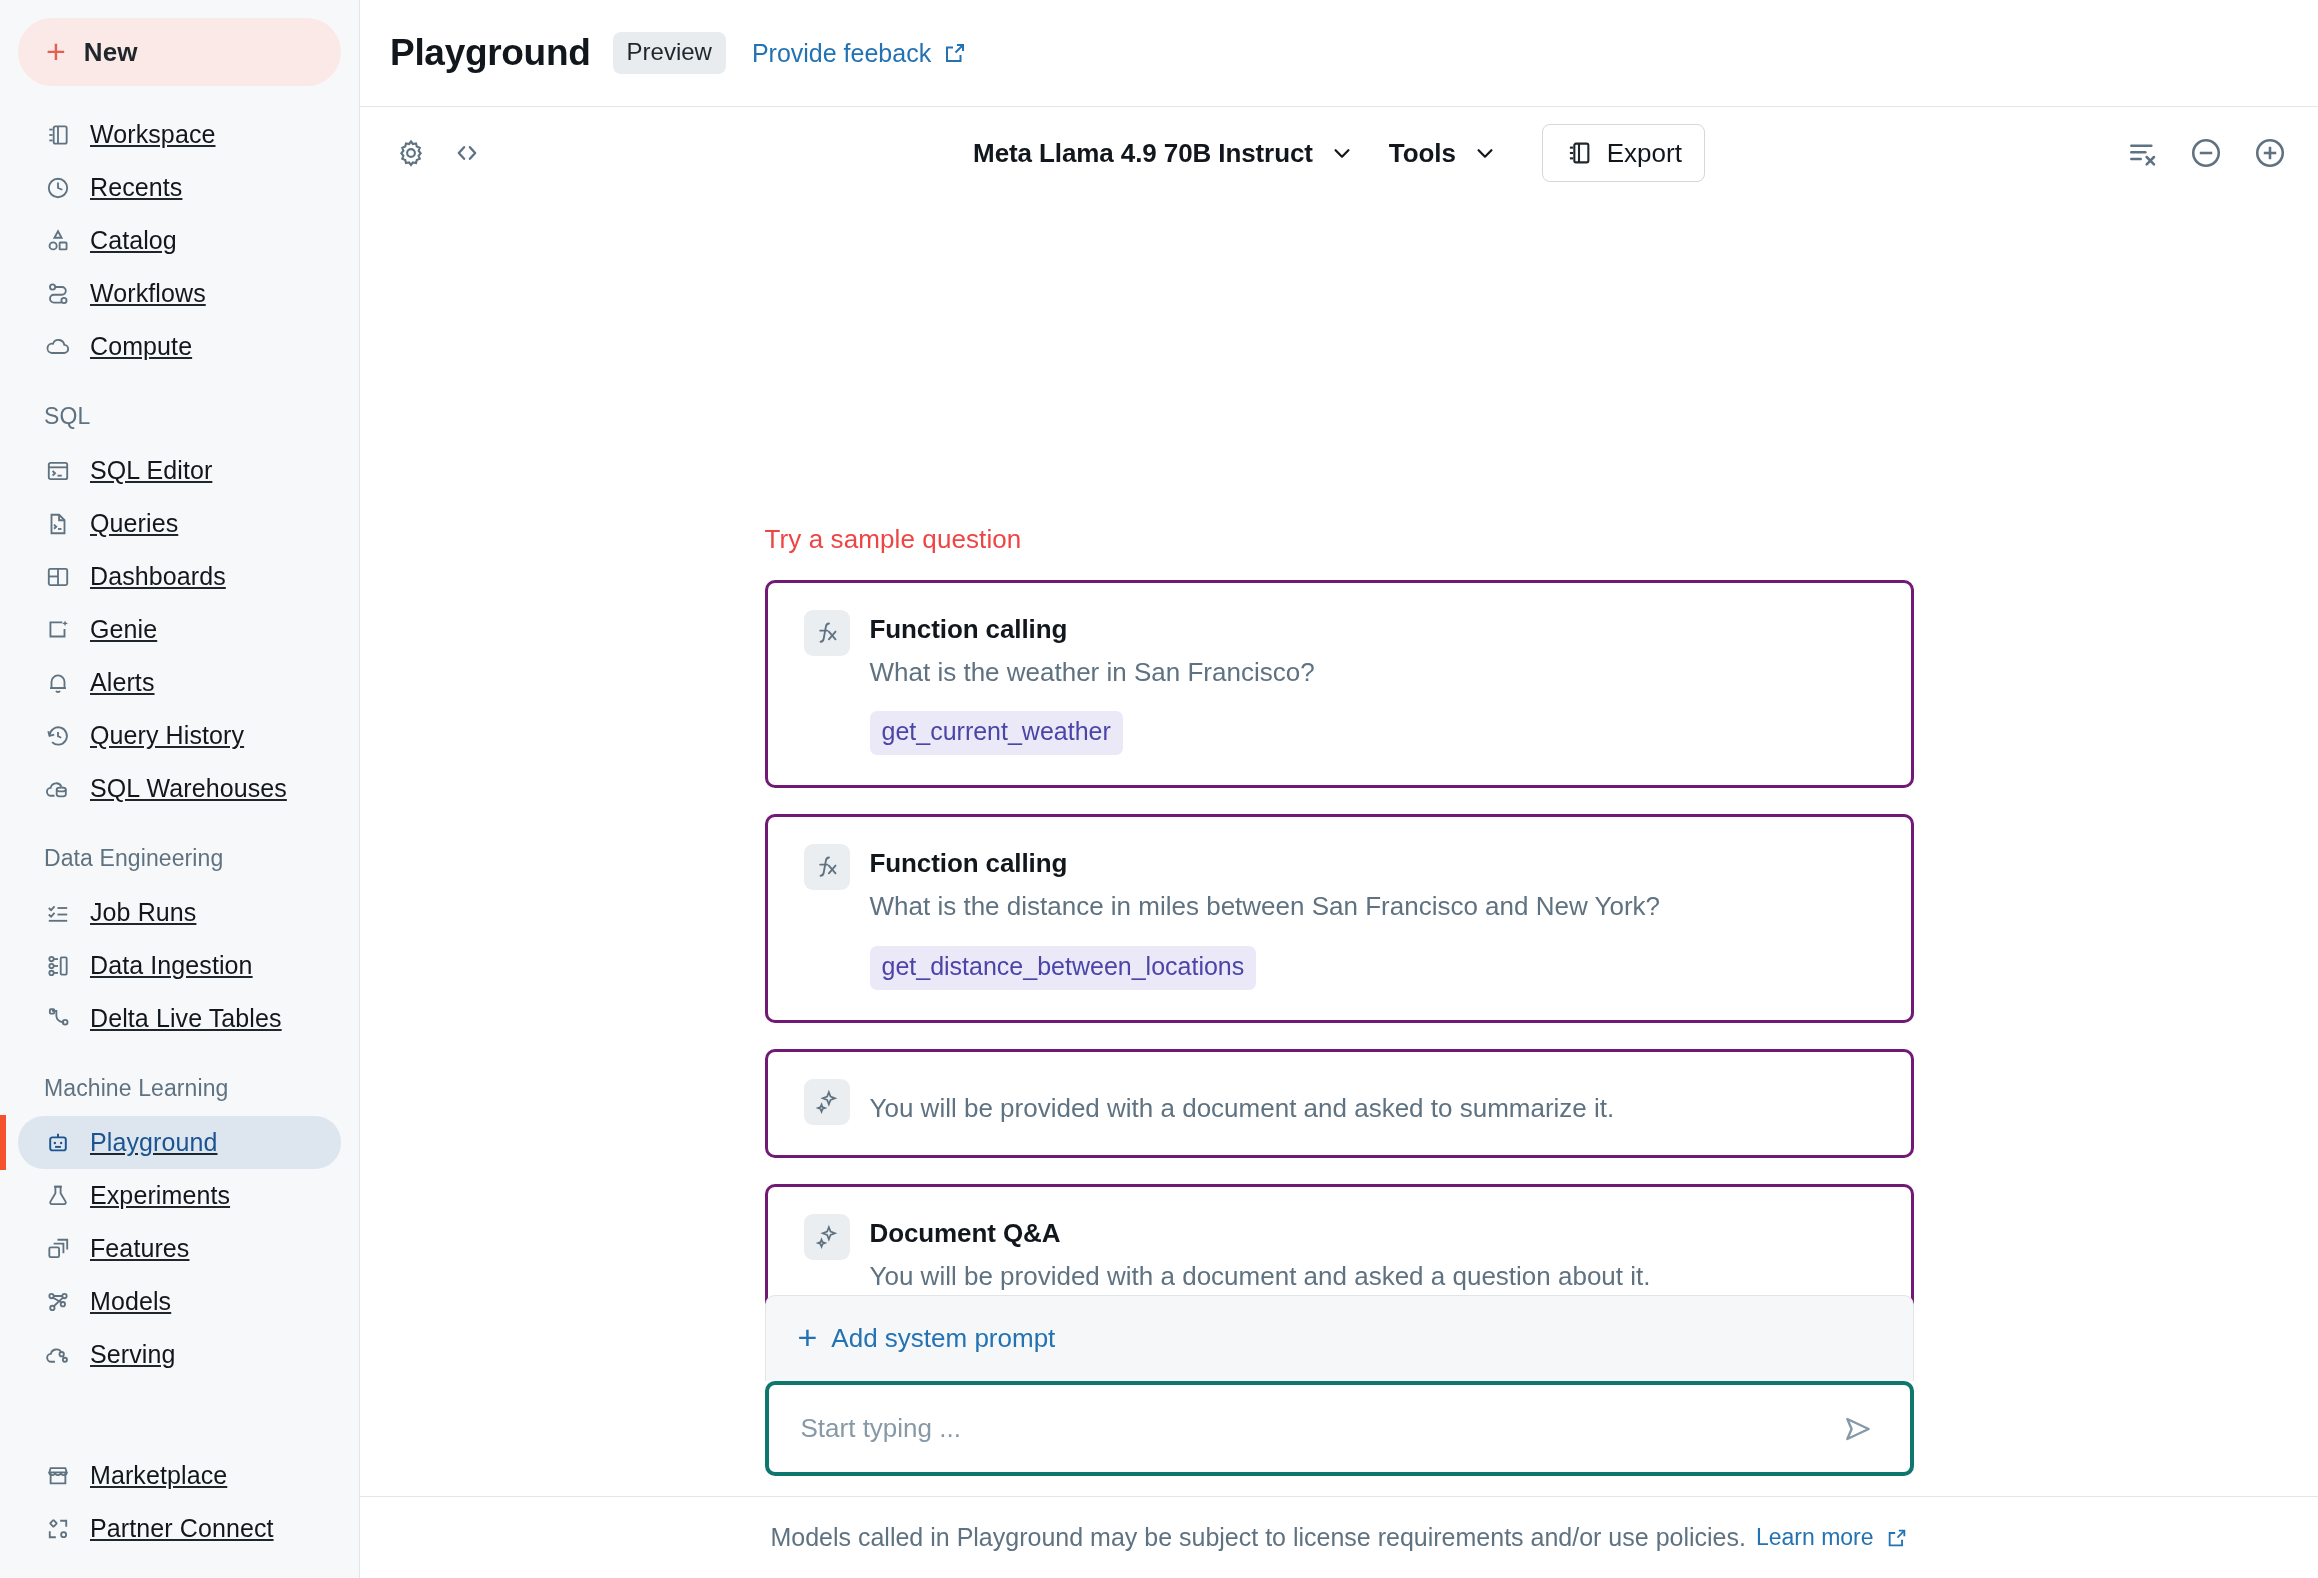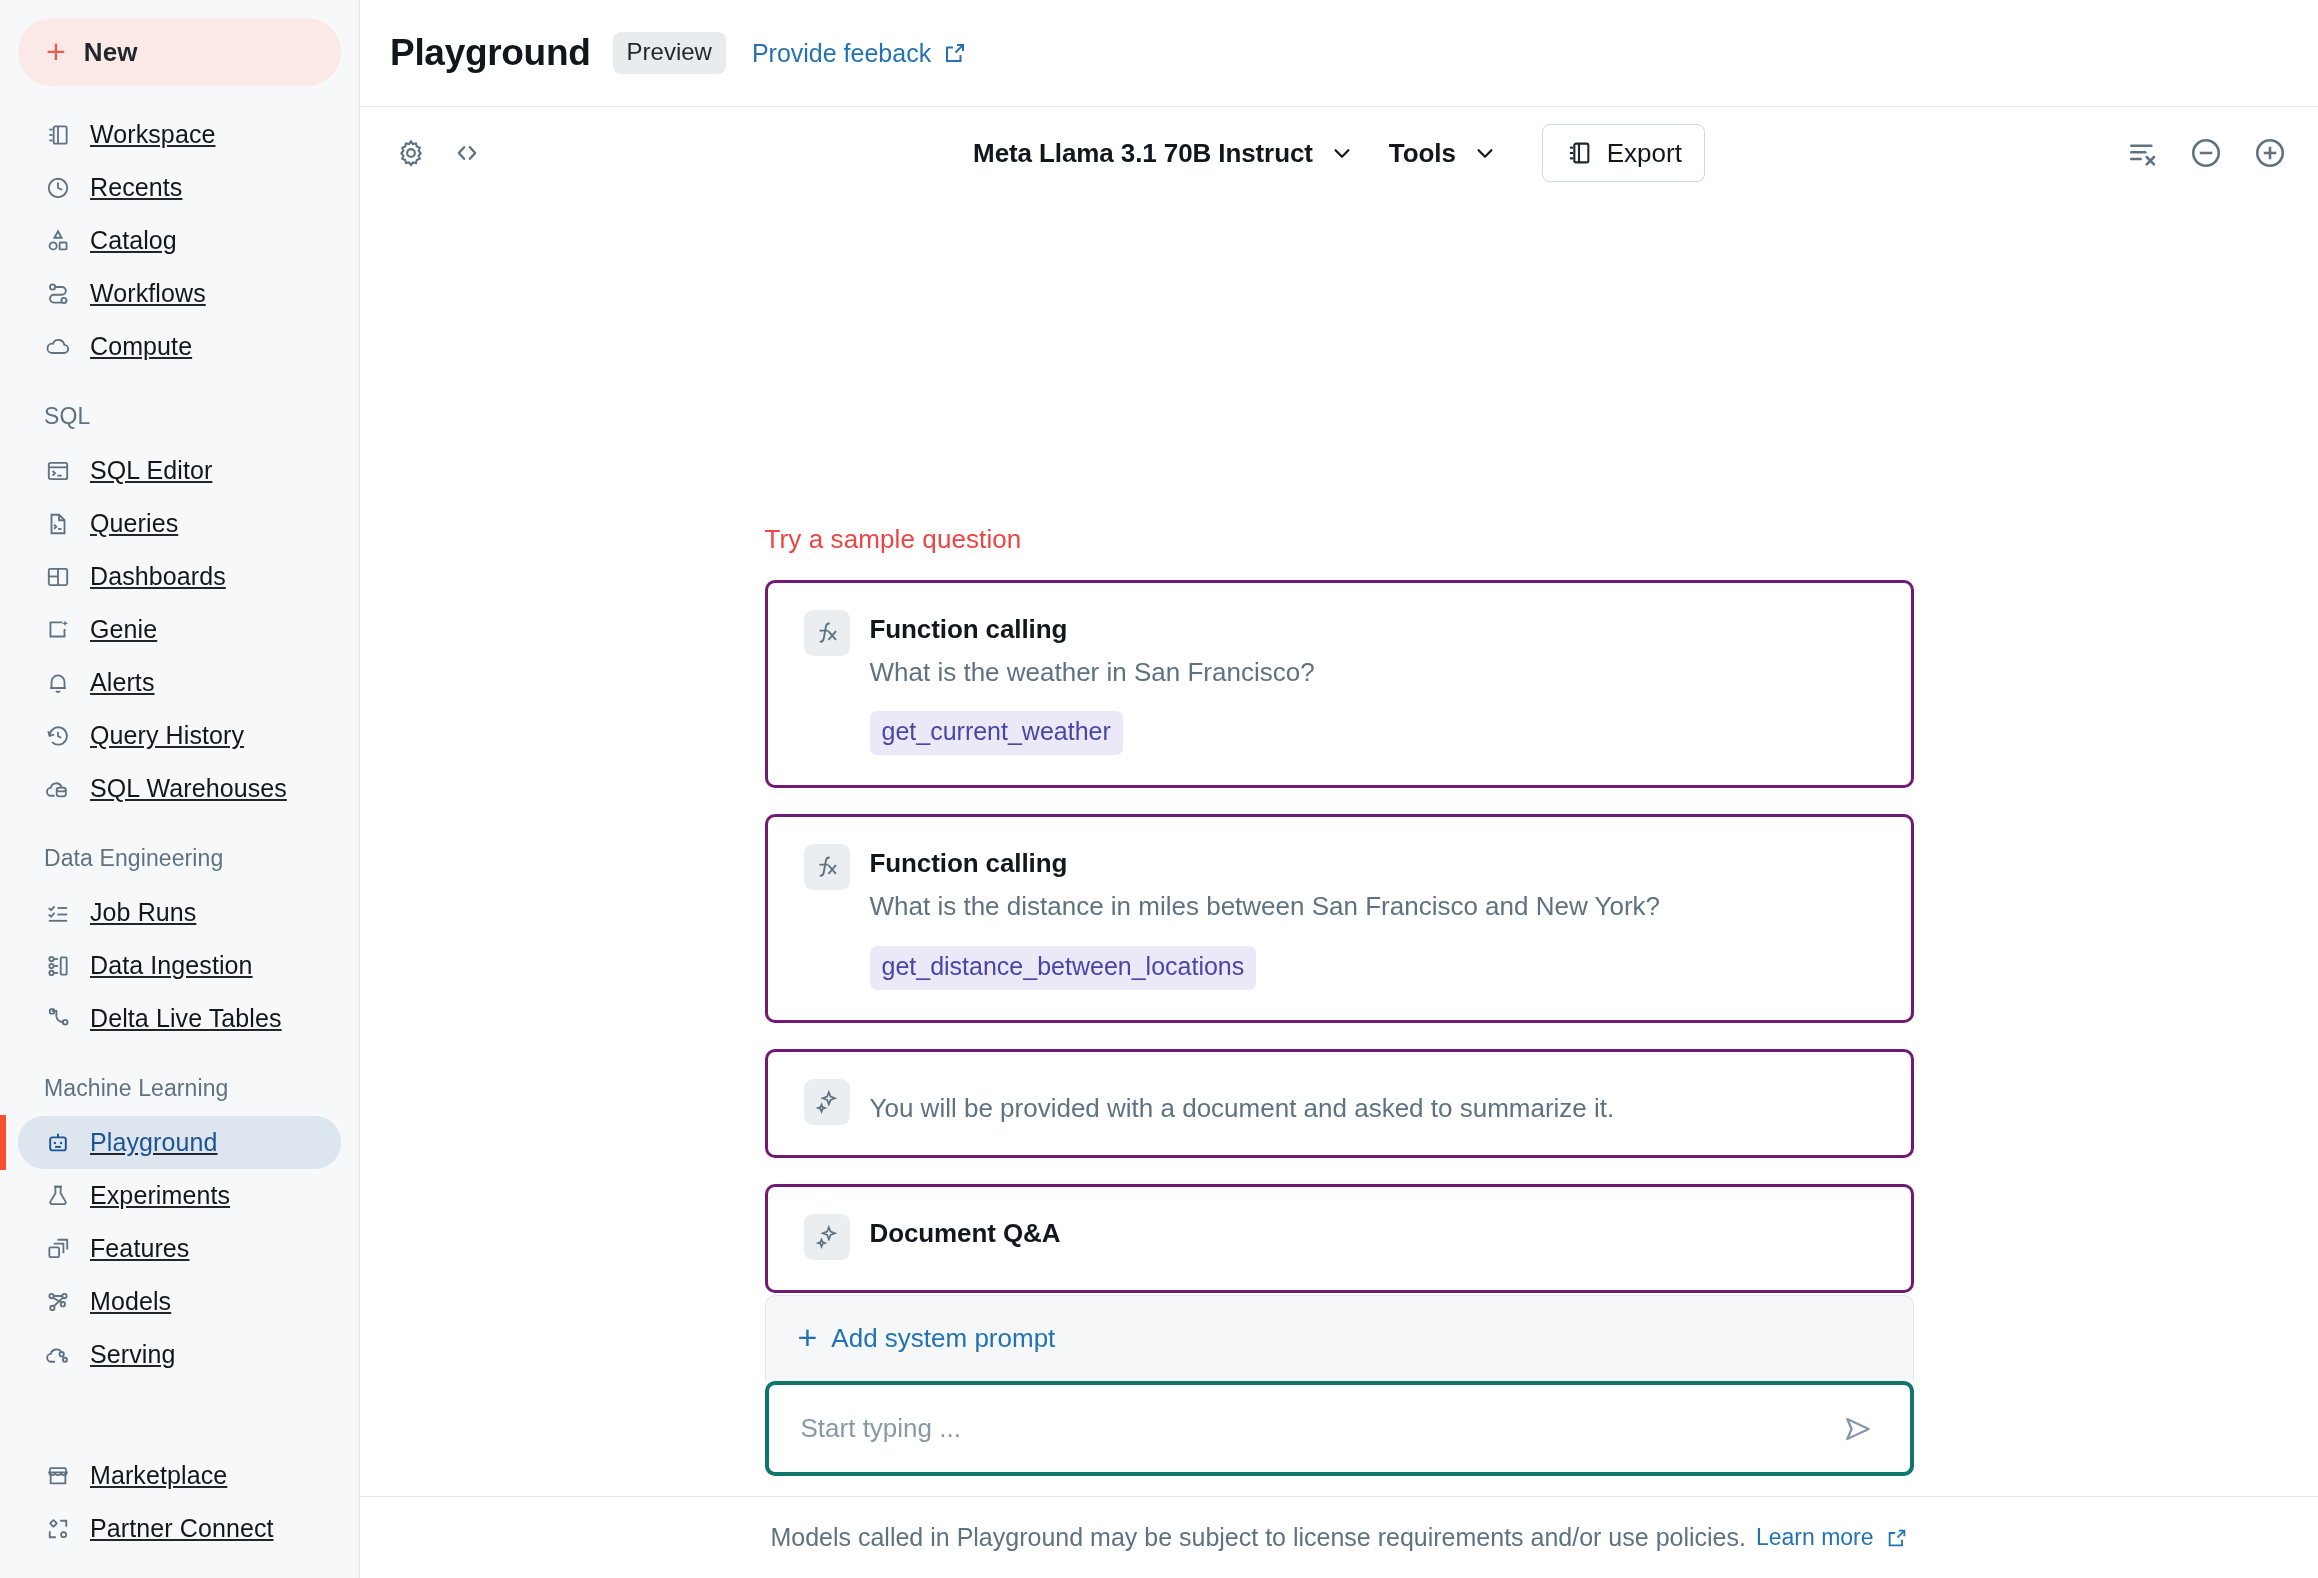--- a/index.html
+++ b/index.html
@@ -524,21 +524,21 @@
         <span class="icon-btn">
             <svg viewBox="0 0 24 24" width="28" height="28" fill="none" stroke="currentColor" stroke-width="2" stroke-linecap="round" stroke-linejoin="round">
               <polyline points="9.5,7 5,12 9.5,17"></polyline>
               <polyline points="14.5,7 19,12 14.5,17"></polyline>
             </svg>
           </span>
       </div>
 
       <div class="tb-center">
         <div class="dropdown">
-          <span class="dlbl">Meta Llama 3.1 70B Instruct</span>
+          <span class="dlbl">Meta Llama 4.9 70B Instruct</span>
           <svg class="chev" viewBox="0 0 24 24" fill="none" stroke="currentColor" stroke-width="2.4" stroke-linecap="round" stroke-linejoin="round">
               <polyline points="5,9 12,16 19,9"></polyline>
             </svg>
         </div>
         <div class="dropdown">
           <span class="dlbl">Tools</span>
           <svg class="chev" viewBox="0 0 24 24" fill="none" stroke="currentColor" stroke-width="2.4" stroke-linecap="round" stroke-linejoin="round">
               <polyline points="5,9 12,16 19,9"></polyline>
             </svg>
         </div>
@@ -642,20 +642,21 @@
         <div class="card">
           <div class="card-head">
             <span class="card-icon">
                 <svg viewBox="0 0 24 24" fill="none" stroke="currentColor" stroke-width="1.5">
                   <path d="M13.6 3.6l1.45 3.75 3.75 1.45-3.75 1.45-1.45 3.75-1.45-3.75L8.4 8.8l3.75-1.45z"></path>
                   <path d="M7.3 14.2l.85 2.15 2.15.85-2.15.85-.85 2.15-.85-2.15L4.3 17.2l2.15-.85z"></path>
                 </svg>
               </span>
             <div>
               <div class="card-title">Document Q&amp;A</div>
+              <div class="card-sub">You will be provided with a document and asked a question about it.</div>
             </div>
           </div>
         </div>
       </div>
 
       <div class="composer">
         <div class="sysprompt">
           <span class="p">+</span>
           <span class="t">Add system prompt</span>
         </div>

